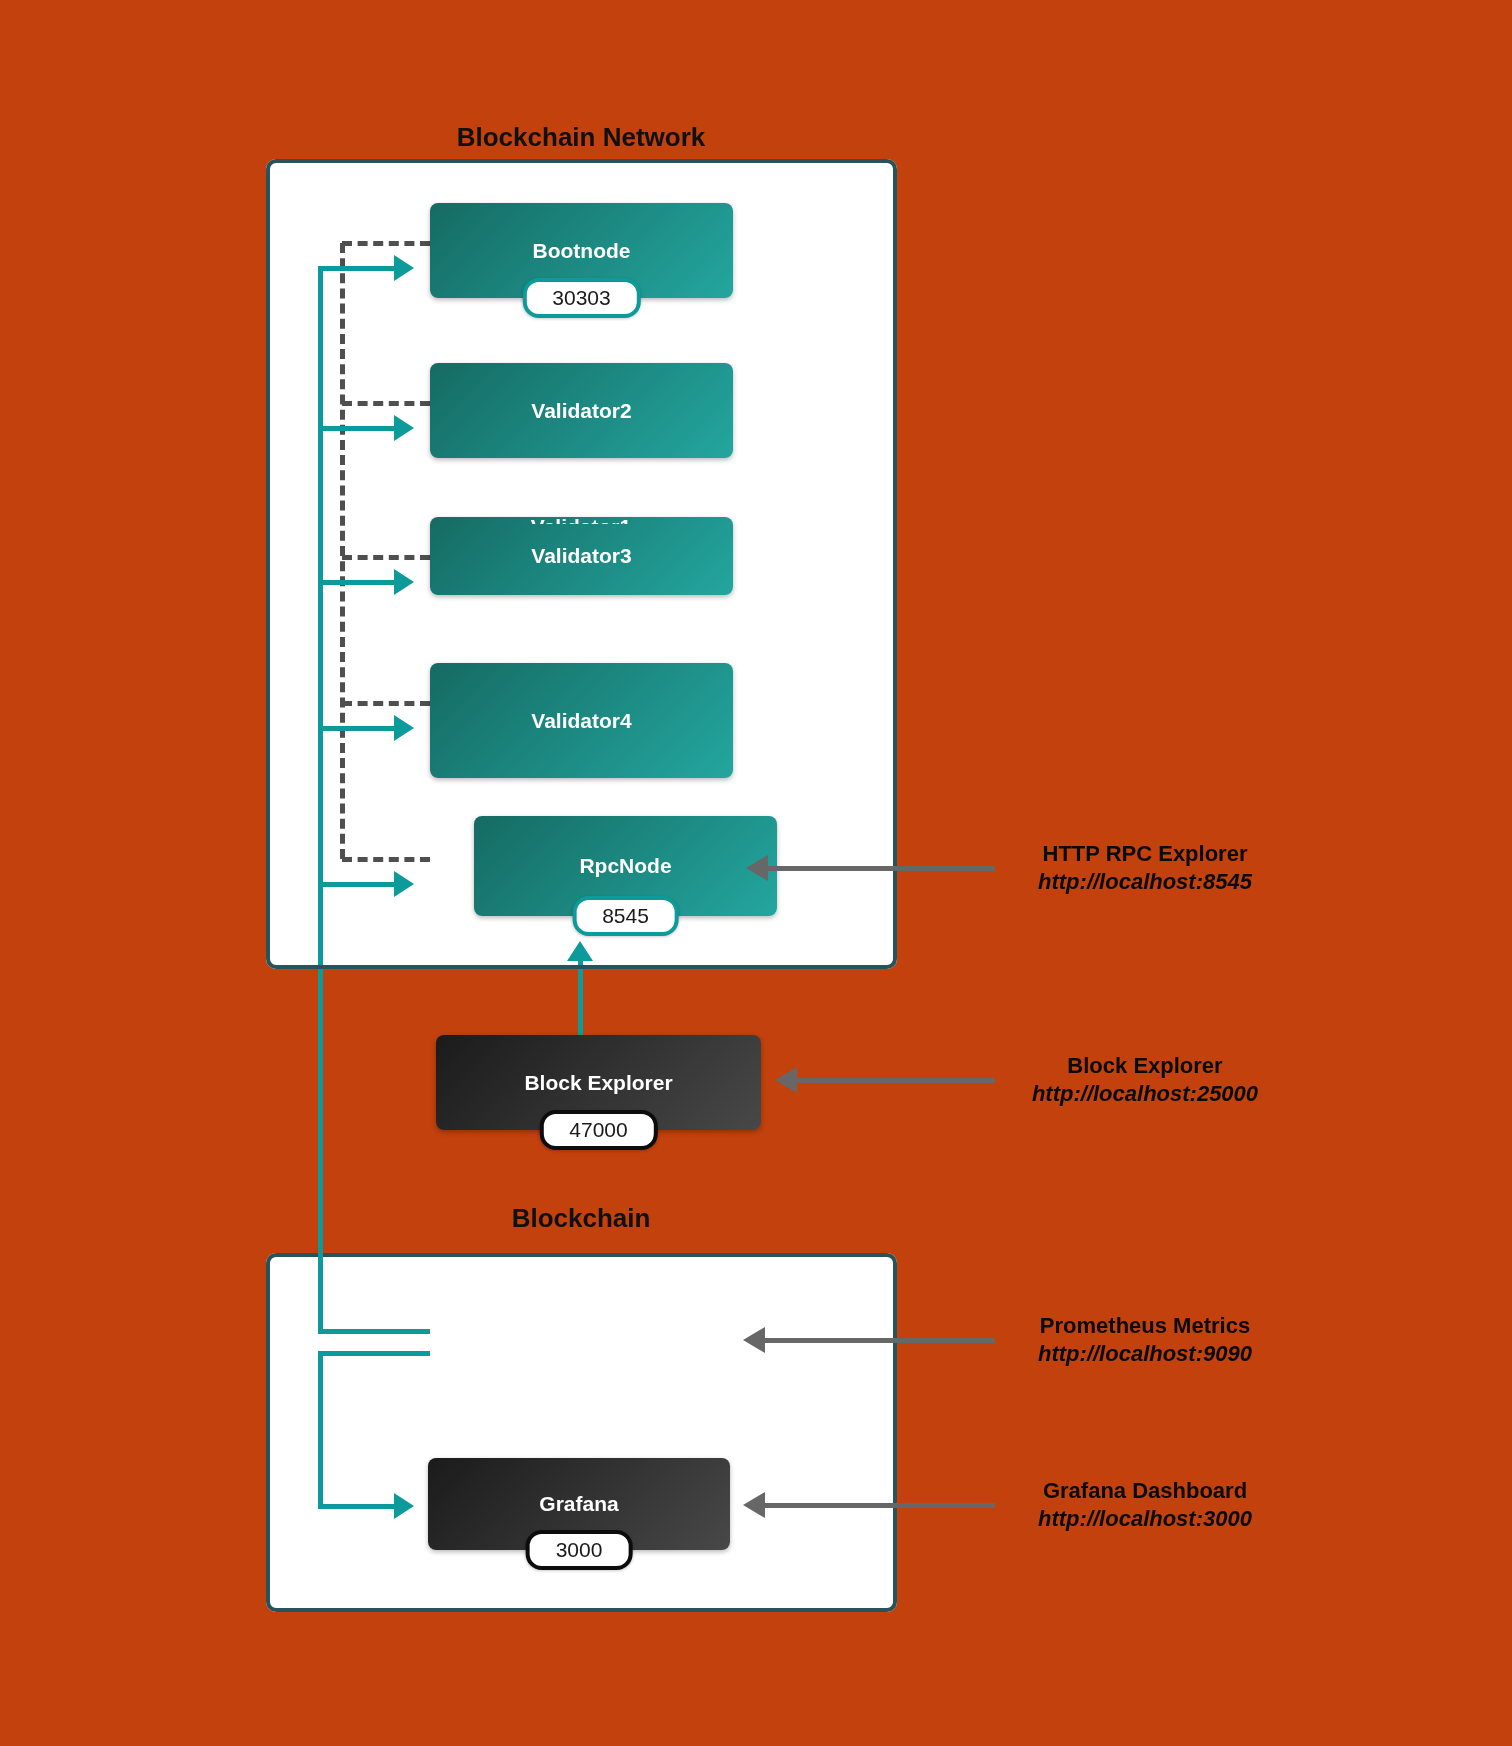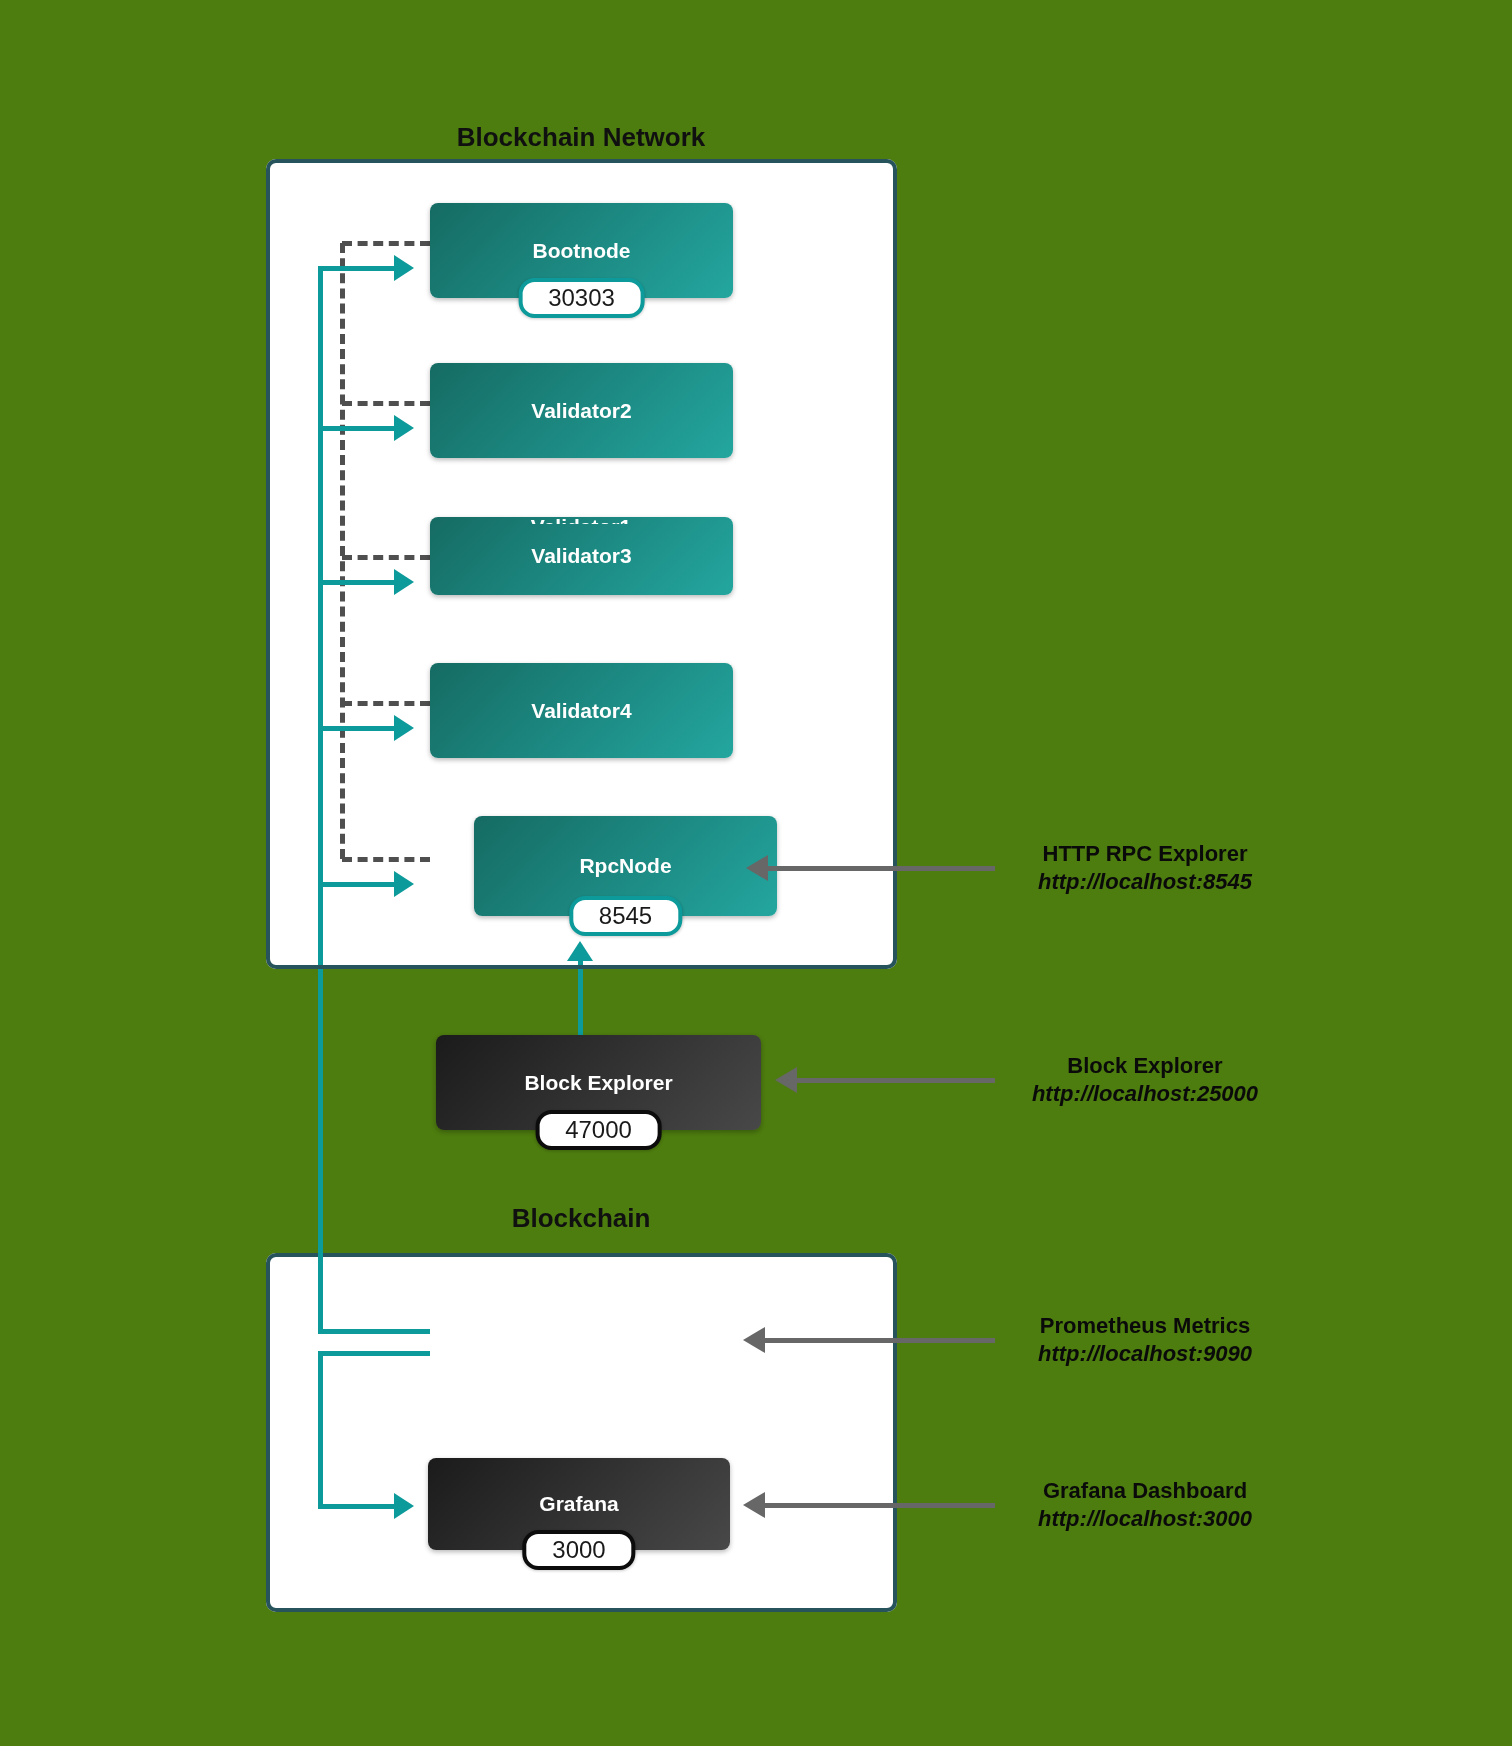--- a/index.html
+++ b/index.html
@@ -1,18 +1,18 @@
 <!DOCTYPE html>
 <html><head>
 <meta charset="utf-8">
 <style>
   html,body{margin:0;padding:0;background:#e9eaec;}
   .stage{
     position:relative;width:1512px;height:1746px;overflow:hidden;
-    background:#4d7c0f;font-family:"Liberation Sans",sans-serif;
+    background:#c2410c;font-family:"Liberation Sans",sans-serif;
   }
   
   .container-fill{position:absolute;background:#ffffff;border-radius:10px;z-index:0;}
   .container-border{position:absolute;border:4px solid #27535c;border-radius:10px;box-sizing:border-box;pointer-events:none;}
   .bc-geom{left:266px;top:159px;width:631px;height:810px;}
   .mon-geom{left:266px;top:1253px;width:631px;height:359px;}
   .z-mon-border{z-index:1;}
   .z-bc-border{z-index:4;}
   
   .section-title{position:absolute;width:300px;text-align:center;font-size:26px;font-weight:bold;color:#101010;z-index:7;}
@@ -26,21 +26,21 @@
   .gray-head-left{position:absolute;width:0;height:0;border-right:22px solid #676767;border-top:13px solid transparent;border-bottom:13px solid transparent;z-index:7;}
   
   .node{position:absolute;border-radius:8px;display:flex;align-items:center;justify-content:center;
         color:#ffffff;font-weight:bold;font-size:21px;z-index:5;
         box-shadow:0 2px 5px rgba(0,0,0,0.28);}
   .node.teal{background:linear-gradient(135deg,#156b63 0%,#23a69f 100%);}
   .node.dark{background:linear-gradient(135deg,#1b1b1b 0%,#484848 100%);}
   .port{position:absolute;left:50%;bottom:-20px;transform:translateX(-50%);
         height:32px;padding:0 26px;background:#ffffff;border-radius:16px;
         display:flex;align-items:center;justify-content:center;
-        font-size:24px;font-weight:500;color:#1a1a1a;white-space:nowrap;
+        font-size:21px;font-weight:500;color:#1a1a1a;white-space:nowrap;
         box-shadow:0 1px 3px rgba(0,0,0,0.2);}
   .port.teal-border{border:4px solid #0d9a9a;}
   .port.dark-border{border:4px solid #0c0c0c;}
   
   .peek{position:absolute;left:471px;top:516px;width:220px;height:8px;overflow:hidden;
         text-align:center;color:#ffffff;font-weight:bold;font-size:21px;line-height:21px;z-index:6;}
   
   .annot{position:absolute;left:990px;width:310px;text-align:center;
          font-size:22px;font-weight:bold;color:#0a0a0a;line-height:28px;z-index:7;}
   .annot .url{font-style:italic;}
@@ -101,21 +101,21 @@
   <div class="node teal" style="left:430px;top:363px;width:303px;height:95px;">
     <span>Validator2</span>
   </div>
 
   <div class="node teal" style="left:430px;top:517px;width:303px;height:78px;">
     <span>Validator3</span>
   </div>
 
   <div class="peek">Validator1</div>
 
-  <div class="node teal" style="left:430px;top:663px;width:303px;height:95px;">
+  <div class="node teal" style="left:430px;top:663px;width:303px;height:115px;">
     <span>Validator4</span>
   </div>
 
   <div class="node teal" style="left:430px;top:816px;width:303px;height:100px;margin-left:44px;">
     <span>RpcNode</span>
     <span class="port teal-border">8545</span>
   </div>
 
   <div class="node dark" style="left:436px;top:1035px;width:325px;height:95px;">
     <span>Block Explorer</span>

